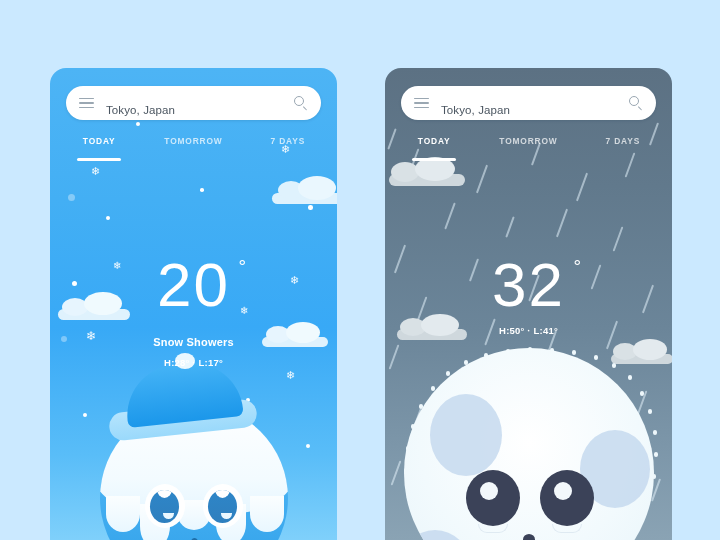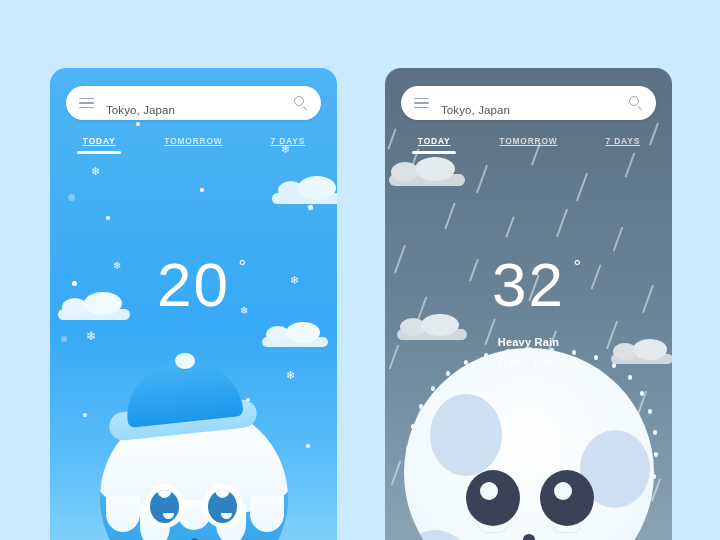--- a/index.html
+++ b/index.html
@@ -99,23 +99,22 @@
     margin-top: 16px;
     padding: 0 2px;
   }
   .tab {
     flex: 1;
     text-align: center;
     font-size: 8.4px;
     font-weight: bold;
     letter-spacing: .85px;
     color: rgba(255,255,255,.72);
-    padding-bottom: 8px;
+    padding-bottom: 15px;
     position: relative;
-    text-decoration: underline;
   }
   .tab.active { color: #ffffff; }
   .tab.active::after {
     content: "";
     position: absolute;
     left: 50%; bottom: 0;
     transform: translateX(-50%);
     width: 44px; height: 2.6px;
     background: #ffffff;
     border-radius: 2px;
@@ -331,20 +330,22 @@
           <span class="ball"></span>
         </div>
       <div class="mouth-s" style="left:101px;top:176px;"></div>
     </div>
 
     <div class="readout">
       <div class="temp-wrap">
         <span class="temp">20</span>
         <span class="deg">°</span>
       </div>
+      <div class="cond">Snow Showers</div>
+      <div class="hilo">H:28° · L:17°</div>
     </div>
 
     <div class="header">
       <div class="searchbar">
         <span class="menu-icon">
           <span></span>
             <span></span>
             <span></span>
         </span>
         <span class="search-value" title="Search city">Tokyo, Japan</span>
@@ -450,21 +451,20 @@
         <span class="lash" style="left:148px;top:176px;"></span>
         <div class="mouth-m" style="left:119px;top:186px;"></div>
       </div>
     </div>
 
     <div class="readout">
       <div class="temp-wrap">
         <span class="temp">32</span>
         <span class="deg">°</span>
       </div>
-      <div class="cond">Heavy Rain</div>
       <div class="hilo">H:50° · L:41°</div>
     </div>
 
     <div class="header">
       <div class="searchbar">
         <span class="menu-icon">
           <span></span>
             <span></span>
             <span></span>
         </span>

